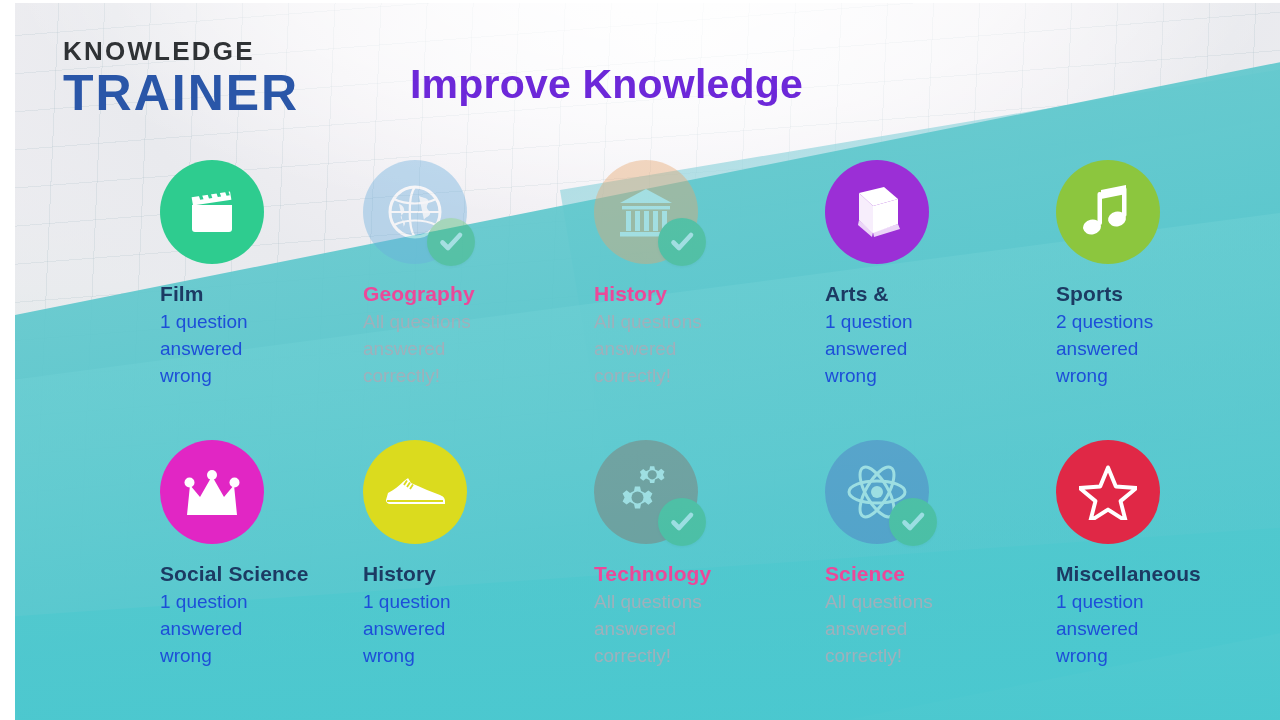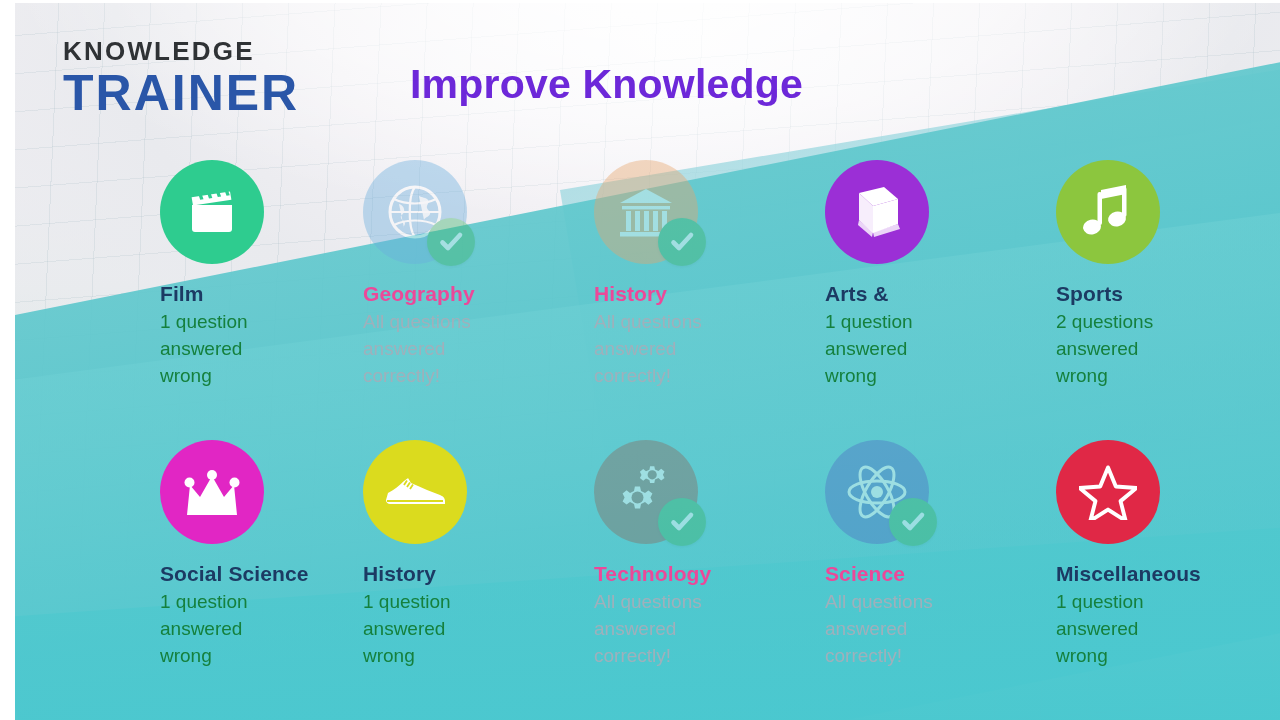--- a/index.html
+++ b/index.html
@@ -131,21 +131,21 @@
   }
   .check-badge svg{display:block;}
 
   .cat-label{
     margin-top:18px;
     font-size:21px;font-weight:700;color:#1c3a63;line-height:1.1;
     letter-spacing:.1px;
   }
   .cat-status{
     margin-top:4px;
-    font-size:19px;font-weight:400;color:#15803d;line-height:1.42;
+    font-size:19px;font-weight:400;color:#1d4ed8;line-height:1.42;
     max-width:126px;
   }
   .cat.done .cat-label{color:#ec4899;}
   .cat.done .cat-status{color:#9fb0bb;}
   .cat.done .cat-status{max-width:118px;}
 </style>
 </head>
 <body>
 
 <div id="stage">

